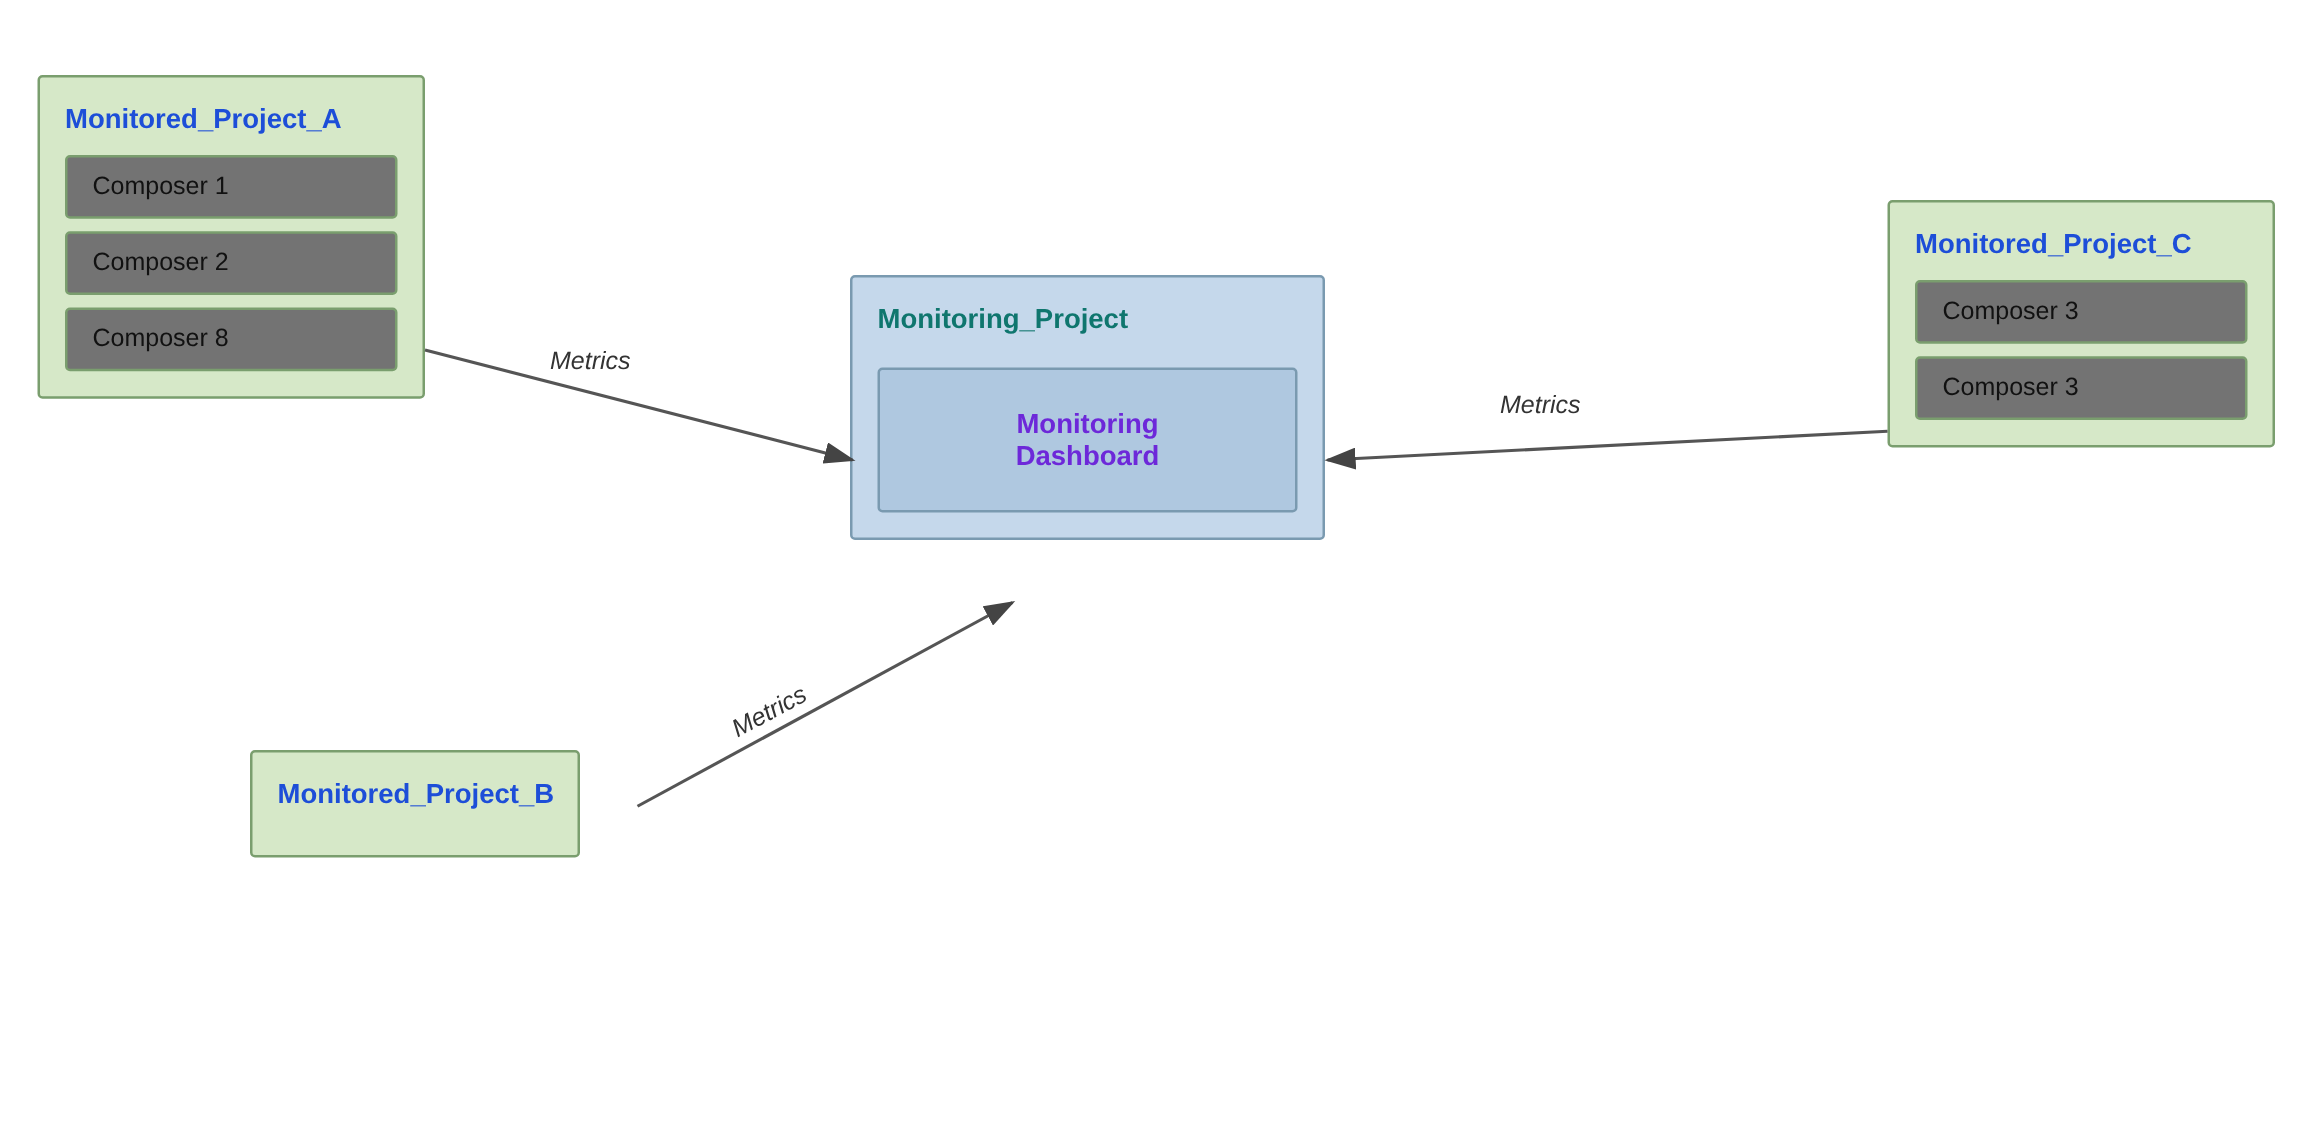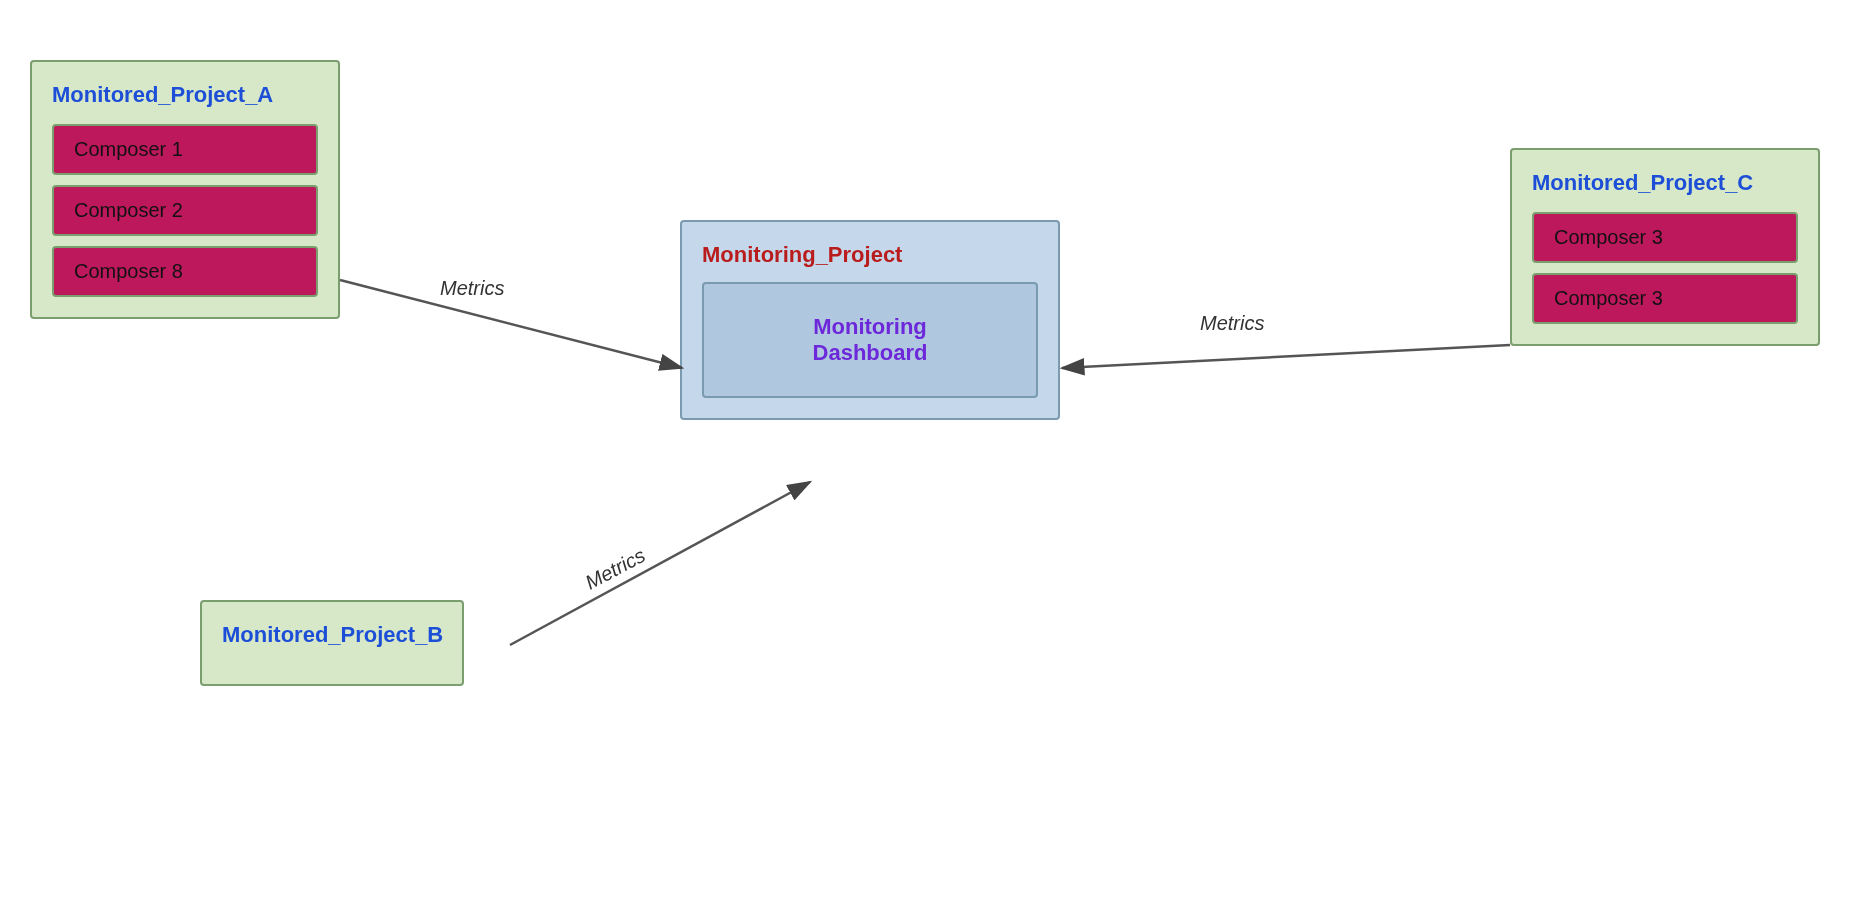--- a/index.html
+++ b/index.html
@@ -30,21 +30,21 @@
     .project-title {
       font-size: 22px;
       font-weight: bold;
       color: #1d4ed8;
       margin-bottom: 16px;
     }
 
     
     .composer-box {
       border: 2px solid #7a9e6e;
-      background: #be185d;
+      background: #737373;
       padding: 12px 20px;
       border-radius: 4px;
       font-size: 20px;
       color: #111;
       margin-bottom: 10px;
       white-space: nowrap;
     }
     .composer-box:last-child {
       margin-bottom: 0;
     }
@@ -54,22 +54,22 @@
       position: absolute;
       border: 2px solid #7a9ab0;
       background: #c5d8eb;
       padding: 20px;
       border-radius: 4px;
     }
 
     .monitoring-project-title {
       font-size: 22px;
       font-weight: bold;
-      color: #b91c1c;
-      margin-bottom: 14px;
+      color: #0f766e;
+      margin-bottom: 26px;
     }
 
     .monitoring-dashboard-box {
       border: 2px solid #7a9ab0;
       background: #afc8e0;
       padding: 30px 40px;
       border-radius: 4px;
       font-size: 22px;
       font-weight: bold;
       color: #6d28d9;
@@ -109,21 +109,21 @@
     <div class="project-title">Monitored_Project_B</div>
   </div>
 
   <div class="monitoring-project-box" style="left: 680px; top: 220px; width: 380px;">
     <div class="monitoring-project-title">Monitoring_Project</div>
     <div class="monitoring-dashboard-box">
       Monitoring<br>Dashboard
     </div>
   </div>
 
-  <div class="project-box" style="right: 30px; top: 148px; width: 310px;">
+  <div class="project-box" style="right: 30px; top: 160px; width: 310px;">
     <div class="project-title">Monitored_Project_C</div>
     <div class="composer-box">Composer 3</div>
     <div class="composer-box">Composer 3</div>
   </div>
 
   <svg class="svg-overlay">
     <defs>
       <marker id="arrowhead" markerWidth="10" markerHeight="7" refX="9" refY="3.5" orient="auto">
         <polygon points="0 0, 10 3.5, 0 7" fill="#444"></polygon>
       </marker>

